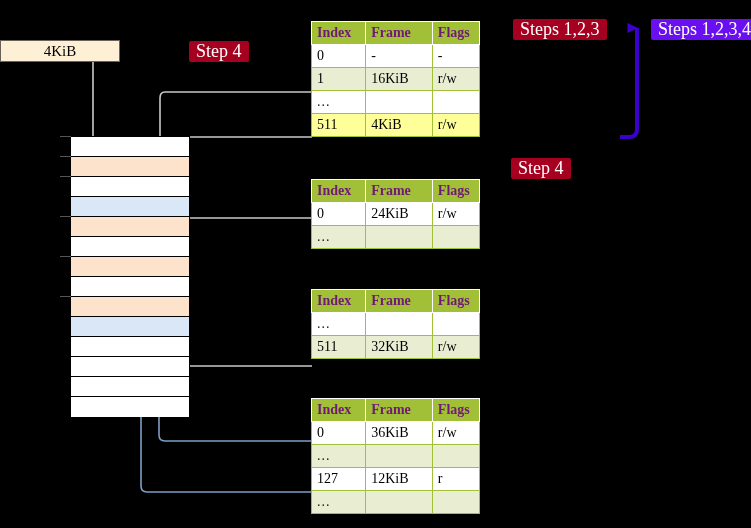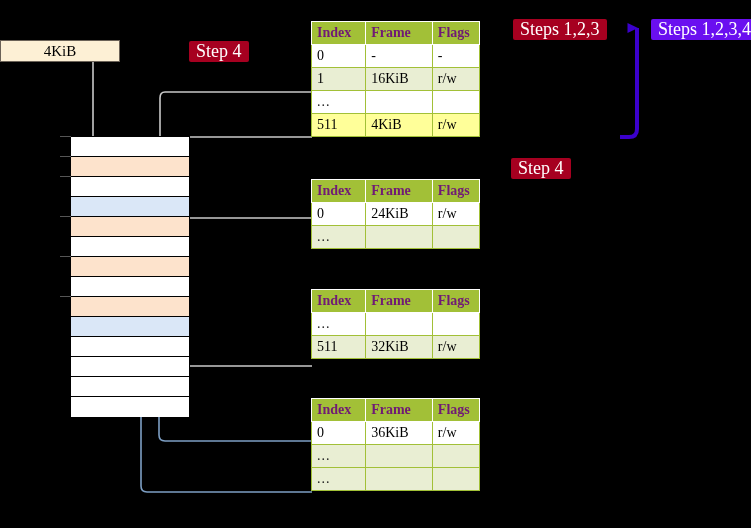--- a/index.html
+++ b/index.html
@@ -295,20 +295,25 @@
         <tr class="odd">
           <td class="col-idx">0</td>
           <td class="col-frame">36KiB</td>
           <td class="col-flags">r/w</td>
         </tr>
         <tr class="even">
           <td class="col-idx ell">...</td>
           <td class="col-frame"></td>
           <td class="col-flags"></td>
         </tr>
+        <tr class="odd">
+          <td class="col-idx">127</td>
+          <td class="col-frame">12KiB</td>
+          <td class="col-flags">r</td>
+        </tr>
         <tr class="even">
           <td class="col-idx ell">...</td>
           <td class="col-frame"></td>
           <td class="col-flags"></td>
         </tr>
       </tbody>
     </table>
 
 </div>
 

